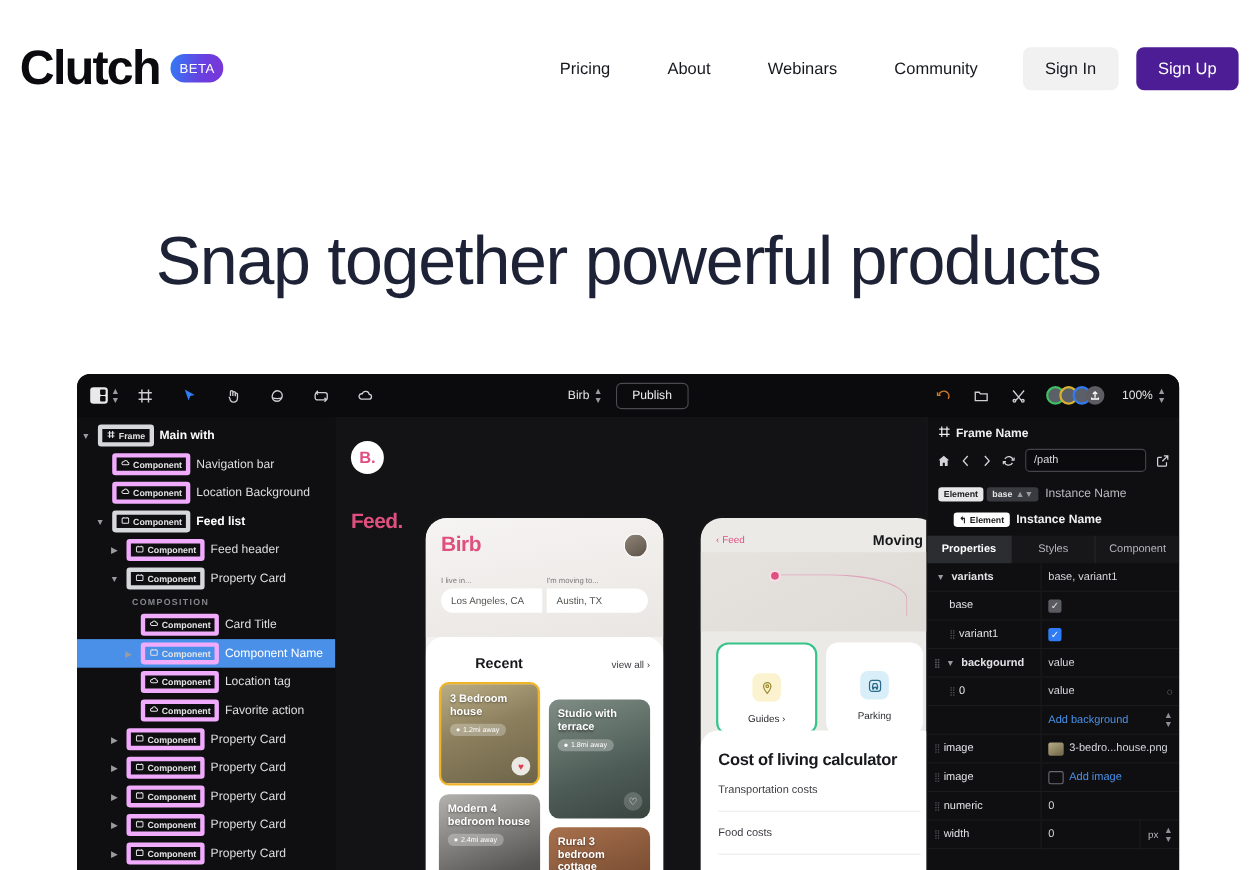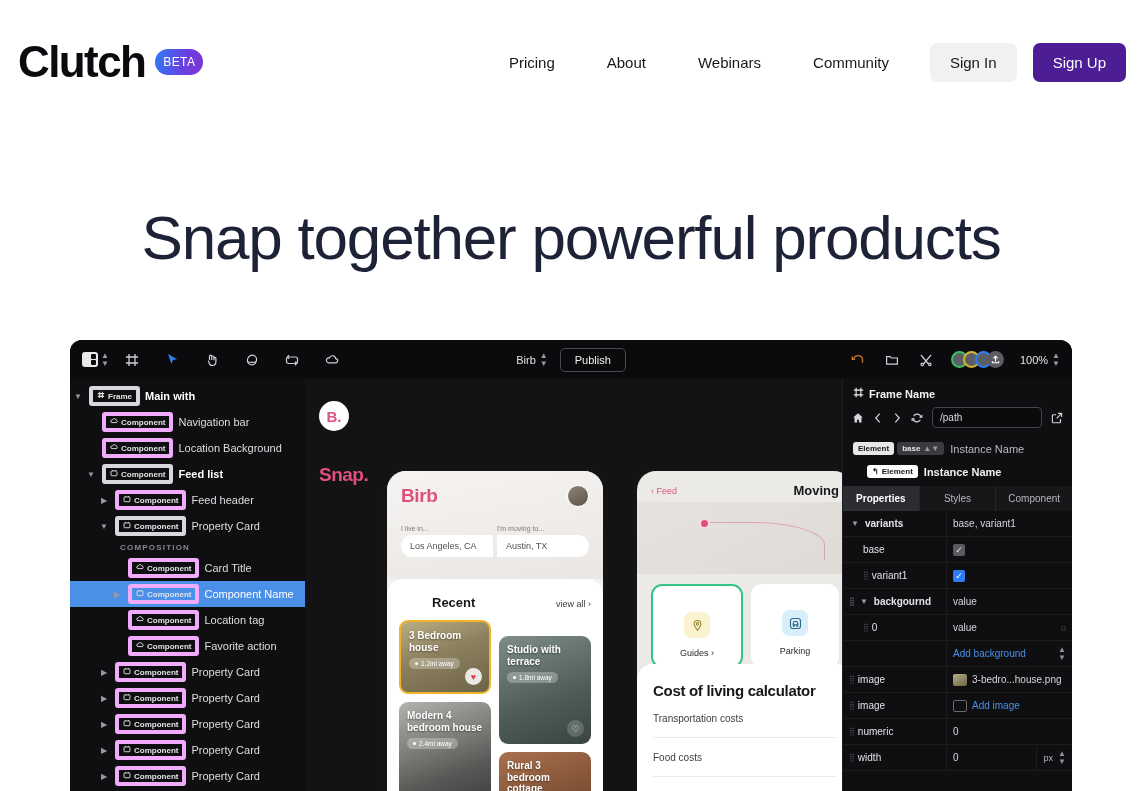--- a/index.html
+++ b/index.html
@@ -277,21 +277,21 @@
   .cards { display: flex; gap: 8px; }
   .card-col { flex: 1; display: flex; flex-direction: column; gap: 8px; }
   .card-col.right { padding-top: 16px; }
   .pcard {
     border-radius: 9px;
     position: relative;
     overflow: hidden;
     padding: 8px;
     color: #ffffff;
   }
-  .pcard.c1 { height: 74px; background: linear-gradient(160deg,#b9ad84 0%,#8c7f5e 45%,#6d6448 100%); border: 2.5px solid #f0b429; }
+  .pcard.c1 { height: 94px; background: linear-gradient(160deg,#b9ad84 0%,#8c7f5e 45%,#6d6448 100%); border: 2.5px solid #f0b429; }
   .pcard.c2 { height: 108px; background: linear-gradient(160deg,#7f8d86 0%,#4e5c57 60%,#39443f 100%); }
   .pcard.c3 { height: 110px; background: linear-gradient(160deg,#b4b2ae 0%,#585755 65%,#3a3937 100%); }
   .pcard.c4 { height: 96px; background: linear-gradient(160deg,#a8714d 0%,#7d4f34 55%,#4c3525 100%); }
   .pcard-title { font-size: 10px; font-weight: bold; line-height: 1.15; text-shadow: 0 1px 2px rgba(0,0,0,.45); }
   .pcard-chip {
     display: inline-flex; align-items: center; gap: 3px;
     margin-top: 5px;
     background: rgba(255,255,255,.28);
     border-radius: 7px;
     padding: 2px 6px;
@@ -401,21 +401,21 @@
     border: 1px solid #44454b;
     border-radius: 4px;
     color: #dcdce0;
     font-size: 10px;
     font-family: inherit;
     padding: 4px 7px;
     outline: none;
     min-width: 0;
   }
   .inst-row {
-    display: flex; align-items: center; gap: 6px;
+    display: flex; align-items: flex-start; gap: 6px;
     padding: 5px 10px;
   }
   .inst-row.indent { padding-left: 24px; }
   .chip {
     display: inline-flex; align-items: center; gap: 3px;
     background: #e7e7ea; color: #18181b;
     border-radius: 3px;
     font-size: 8px; font-weight: bold;
     padding: 2px 5px;
     white-space: nowrap;
@@ -767,21 +767,21 @@
                 <path d="M4.4 3.4V1.8M9.6 3.4V1.8"></path>
               </svg></span>
             <span>Component</span>
           </span>
           <span class="layer-label">Property Card</span>
         </div>
       </div>
 
     <div class="canvas">
       <div class="birb-logo-circle">B.</div>
-      <div class="birb-wordmark">Snap.</div>
+      <div class="birb-wordmark">Feed.</div>
 
       <div class="phone1">
         <div class="ph1-screen">
           <div class="ph1-hero">
             <div class="ph1-titlerow">
               <span class="ph1-title">Birb</span>
               <span class="ph1-avatar"></span>
             </div>
             <div class="ph1-fields">
               <div class="ph1-field">

